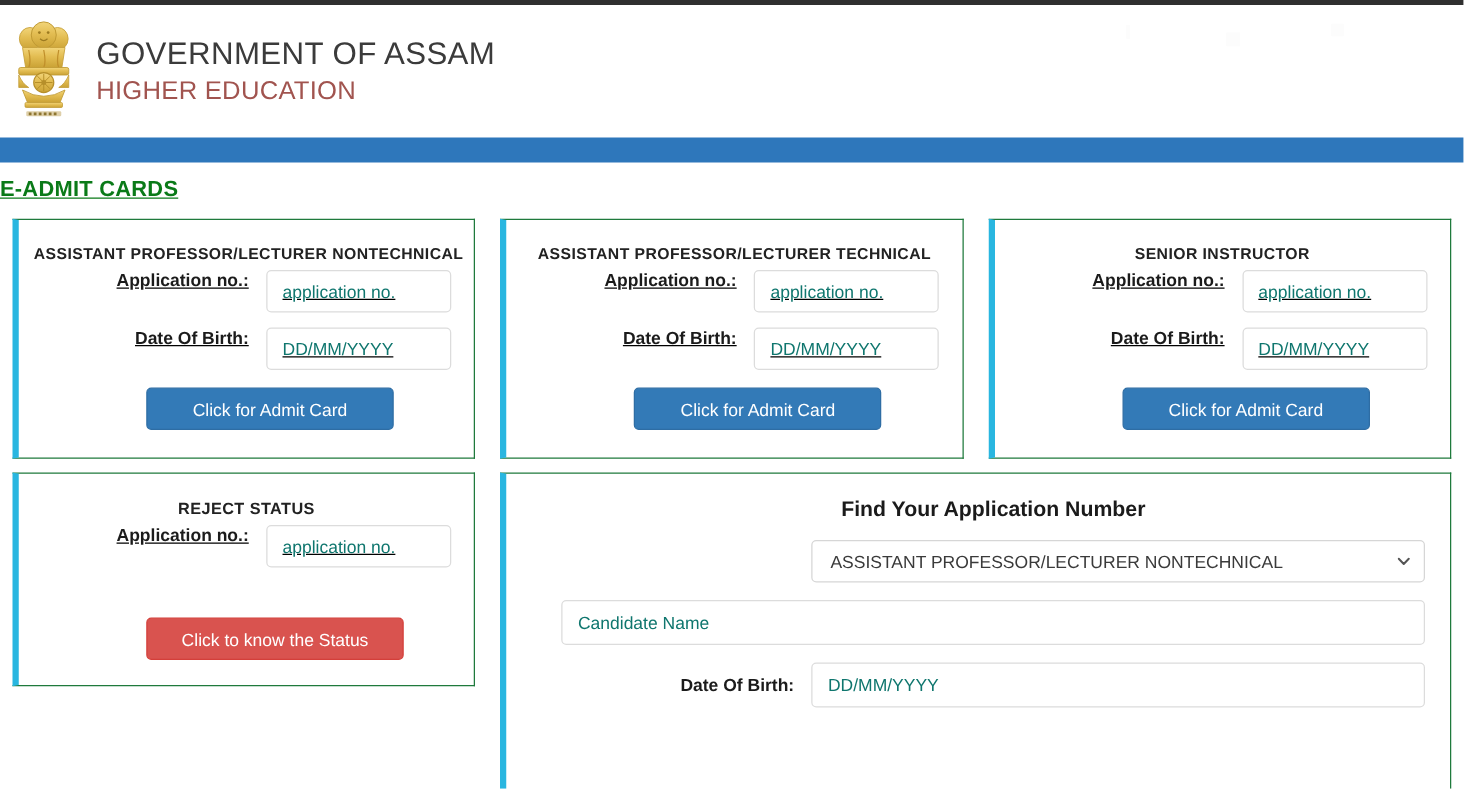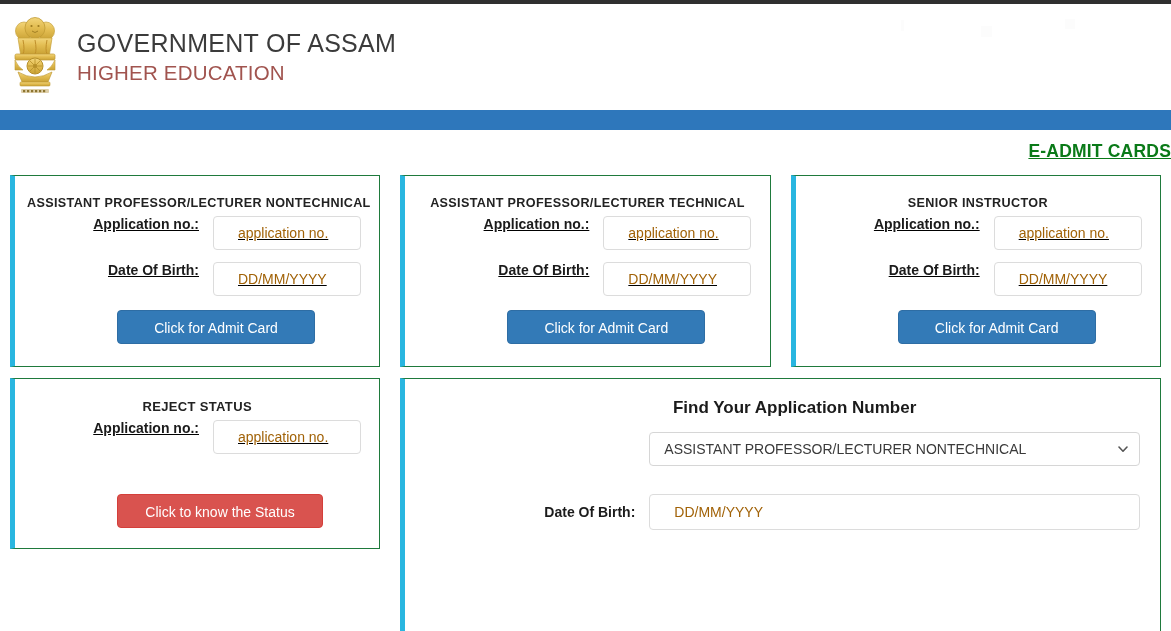--- a/index.html
+++ b/index.html
@@ -100,21 +100,21 @@
 
   
   .content {
     position: absolute;
     top: 130px; left: 0;
     width: 1171px;
     height: 501px;
   }
 
   .page-title {
-    text-align: right;
+    text-align: left;
     color: #0a7a18;
     font-size: 17.5px;
     font-weight: bold;
     text-decoration: underline;
     padding-top: 11px;
     letter-spacing: 0.2px;
   }
 
   
   .grid {
@@ -166,23 +166,23 @@
   .lbl-sm { width: 186px; }
 
   .field {
     flex: 1;
     height: 34px;
     border: 1px solid #dcdcdc;
     border-radius: 4px;
     background: #ffffff;
     display: flex;
     align-items: center;
-    padding: 0 24px;
+    padding: 0 12px;
     font-size: 14px;
-    color: #a16207;
+    color: #0f766e;
     min-width: 0;
     overflow: hidden;
     white-space: nowrap;
   }
   .field.short { flex: none; width: 148px; }
   .field.wide  { height: 36px; }
 
   .btn {
     display: block;
     height: 34px;
@@ -433,20 +433,23 @@
                   <span>ASSISTANT PROFESSOR/LECTURER NONTECHNICAL</span>
                   <span class="chev">
                     <svg width="10" height="10" viewBox="0 0 10 10" aria-hidden="true">
                       <path d="M1 3 L5 7.2 L9 3" fill="none" stroke="#555555" stroke-width="1.6" stroke-linecap="round" stroke-linejoin="round"></path>
                     </svg>
                   </span>
                 </div>
               </div>
 
               <div class="find-row">
+                <div class="find-control">
+                  <div class="field wide">Candidate Name</div>
+                </div>
               </div>
 
               <div class="find-row">
                 <div class="find-label">Date Of Birth:</div>
                 <div class="find-control">
                   <div class="field wide">DD/MM/YYYY</div>
                 </div>
               </div>
 
 

